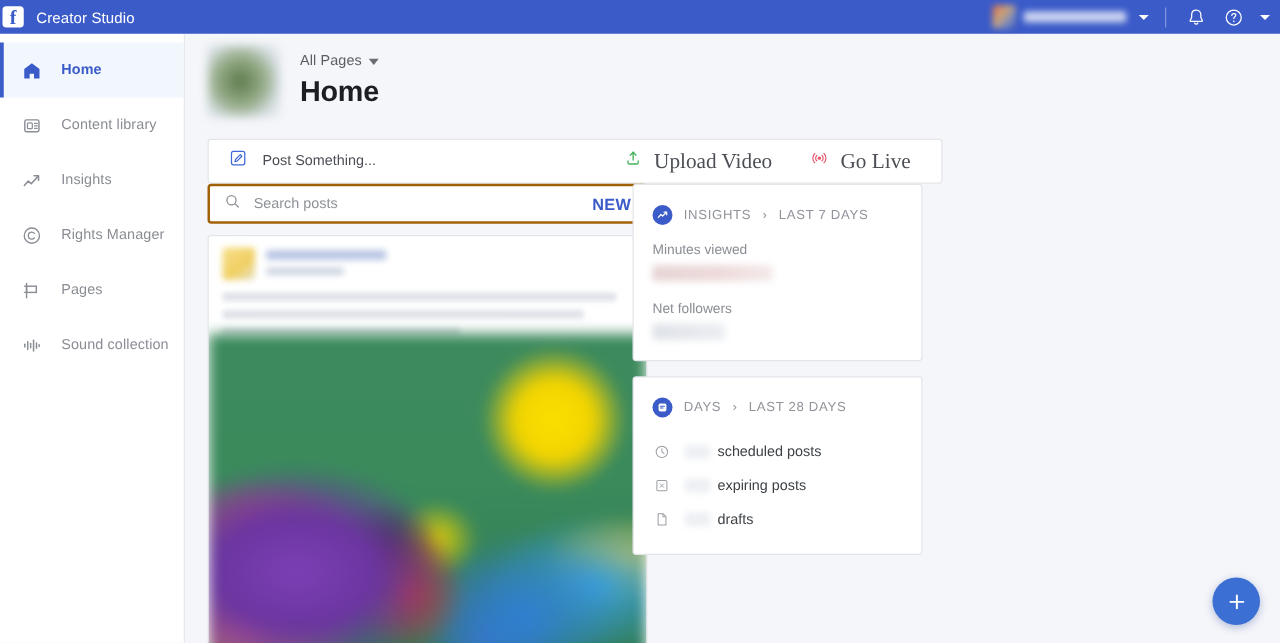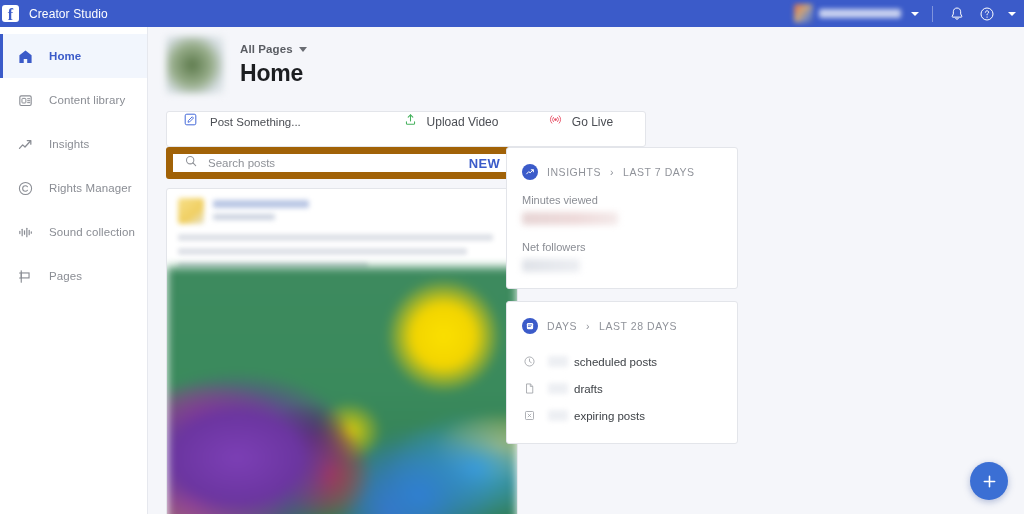--- a/index.html
+++ b/index.html
@@ -101,54 +101,54 @@
 
   .page-head { display: flex; align-items: flex-start; padding: 9px 0 0 18px; }
   .page-thumb {
     width: 58px; height: 58px; border-radius: 3px;
     background: radial-gradient(circle at 45% 50%, #5d7a4c 0%, #97ad8a 45%, #d6dee2 75%, #eef1f4 100%);
     filter: blur(3.2px);
   }
   .page-head-text { margin-left: 16px; padding-top: 7px; }
   .allpages-row { display: flex; align-items: center; cursor: pointer; }
   .allpages {
-    font-size: 11.5px; color: #5a5d63; font-weight: bold; letter-spacing: .1px;
+    font-size: 11.5px; color: #5a5d63; font-weight: normal; letter-spacing: .1px;
   }
   .allpages-caret {
     width: 0; height: 0; margin-left: 6px;
     border-left: 4px solid transparent; border-right: 4px solid transparent;
     border-top: 5px solid #6a6d73;
   }
   .page-title {
     font-size: 23px; color: #1c1e21; font-weight: bold;
     margin-top: 5px; letter-spacing: -.2px;
   }
 
   
   .composer {
-    margin: 17px 0 0 18px; width: 480px; height: 36px;
+    margin: 17px 0 0 18px; width: 588px; height: 36px;
     background: #ffffff; border: 1px solid #e3e5ea; border-radius: 3px;
-    display: flex; align-items: flex-start; overflow: hidden;
+    display: flex; align-items: center; overflow: hidden;
   }
   .composer-post {
     flex: 1 1 auto; display: flex; align-items: center; padding-left: 16px;
     cursor: text;
   }
   .composer-post .txt { margin-left: 12px; font-size: 11.5px; color: #4b4e54; }
   .composer-sep { width: 1px; background: #e3e5ea; }
   .composer-btn {
     width: 129px; display: flex; align-items: center; justify-content: center;
     gap: 9px; cursor: pointer;
   }
-  .composer-btn .txt { font-size: 12px; color: #4b4e54; }
+  .composer-btn .txt { font-size: 17px; color: #4b4e54; font-family: Liberation Serif, serif; }
 
   
   .feed { position: absolute; left: 18px; top: 120px; width: 352px; }
   .search-box {
-    height: 32px; background: #ffffff; border: 7px solid #a16207; border-radius: 3px;
+    height: 32px; background: #ffffff; border: 2px solid #a16207; border-radius: 3px;
     display: flex; align-items: center; padding: 0 11px;
   }
   .search-box .ph { flex: 1; margin-left: 10px; font-size: 11.5px; color: #8e9197; }
   .search-new { font-size: 13px; font-weight: bold; color: #3b5bc9; letter-spacing: .3px; }
 
   .post-card {
     margin-top: 9px; width: 352px; height: 345px;
     background: #ffffff; border: 1px solid #e3e5ea; border-radius: 3px;
     overflow: hidden; position: relative;
   }
@@ -308,42 +308,42 @@
         <circle cx="12" cy="12" r="8.6" fill="none" stroke="#8a8d94" stroke-width="1.5"></circle>
         <path d="M14.8 9.5a3.6 3.6 0 0 0-2.9-1.4 3.9 3.9 0 0 0 0 7.8 3.6 3.6 0 0 0 2.9-1.4" fill="none" stroke="#8a8d94" stroke-width="1.5" stroke-linecap="round"></path>
       </svg>
     </span>
     <span class="lbl">Rights Manager</span>
   </div>
 
   <div class="nav-item">
     <span class="ico">
       <svg width="17" height="17" viewBox="0 0 24 24">
+        <path d="M6 4v16" stroke="#8a8d94" stroke-width="1.6" stroke-linecap="round"></path>
+        <rect x="6" y="7" width="11" height="7" fill="none" stroke="#8a8d94" stroke-width="1.6"></rect>
+        <path d="M3.6 7h2.4M3.6 14h2.4" stroke="#8a8d94" stroke-width="1.5" stroke-linecap="round"></path>
+      </svg>
+    </span>
+    <span class="lbl">Pages</span>
+  </div>
+
+  <div class="nav-item">
+    <span class="ico">
+      <svg width="17" height="17" viewBox="0 0 24 24">
         <g stroke="#8a8d94" stroke-width="1.7" stroke-linecap="round">
           <path d="M4 10.5v3"></path>
             <path d="M7.3 7.5v9"></path>
             <path d="M10.6 9.5v5"></path>
           <path d="M13.9 6v12"></path>
             <path d="M17.2 9v6"></path>
             <path d="M20.2 11v2"></path>
         </g>
       </svg>
     </span>
     <span class="lbl">Sound collection</span>
-  </div>
-
-  <div class="nav-item">
-    <span class="ico">
-      <svg width="17" height="17" viewBox="0 0 24 24">
-        <path d="M6 4v16" stroke="#8a8d94" stroke-width="1.6" stroke-linecap="round"></path>
-        <rect x="6" y="7" width="11" height="7" fill="none" stroke="#8a8d94" stroke-width="1.6"></rect>
-        <path d="M3.6 7h2.4M3.6 14h2.4" stroke="#8a8d94" stroke-width="1.5" stroke-linecap="round"></path>
-      </svg>
-    </span>
-    <span class="lbl">Pages</span>
   </div>
 </div>
 
 <div class="main">
 
   <div class="page-head">
     <div class="page-thumb"></div>
     <div class="page-head-text">
       <div class="allpages-row">
         <span class="allpages">All Pages</span>
@@ -460,38 +460,38 @@
             <path d="M12 7.3V12l3.2 2" fill="none" stroke="#9b9ea4" stroke-width="1.5" stroke-linecap="round" stroke-linejoin="round"></path>
           </svg>
         </span>
         <span class="num"></span>
         <span class="lbl">scheduled posts</span>
       </div>
 
       <div class="post-row">
         <span class="ico">
           <svg width="13" height="13" viewBox="0 0 24 24">
+            <rect x="4.6" y="4.6" width="14.8" height="14.8" rx="1.6" fill="none" stroke="#9b9ea4" stroke-width="1.5"></rect>
+            <path d="M9.4 9.4l5.2 5.2M14.6 9.4l-5.2 5.2" stroke="#9b9ea4" stroke-width="1.4" stroke-linecap="round"></path>
+          </svg>
+        </span>
+        <span class="num"></span>
+        <span class="lbl">expiring posts</span>
+      </div>
+
+      <div class="post-row">
+        <span class="ico">
+          <svg width="13" height="13" viewBox="0 0 24 24">
             <path d="M6.5 3.6h7.2l4.3 4.3v12.5H6.5z" fill="none" stroke="#9b9ea4" stroke-width="1.5" stroke-linejoin="round"></path>
             <path d="M13.5 3.8v4.4h4.3" fill="none" stroke="#9b9ea4" stroke-width="1.4" stroke-linejoin="round"></path>
           </svg>
         </span>
         <span class="num"></span>
         <span class="lbl">drafts</span>
       </div>
-
-      <div class="post-row">
-        <span class="ico">
-          <svg width="13" height="13" viewBox="0 0 24 24">
-            <rect x="4.6" y="4.6" width="14.8" height="14.8" rx="1.6" fill="none" stroke="#9b9ea4" stroke-width="1.5"></rect>
-            <path d="M9.4 9.4l5.2 5.2M14.6 9.4l-5.2 5.2" stroke="#9b9ea4" stroke-width="1.4" stroke-linecap="round"></path>
-          </svg>
-        </span>
-        <span class="num"></span>
-        <span class="lbl">expiring posts</span>
-      </div>
     </div>
   </div>
 
   <div class="fab">
     <svg width="19" height="19" viewBox="0 0 24 24">
       <path d="M12 5.5v13M5.5 12h13" stroke="#ffffff" stroke-width="2" stroke-linecap="round"></path>
     </svg>
   </div>
 
 </div>

